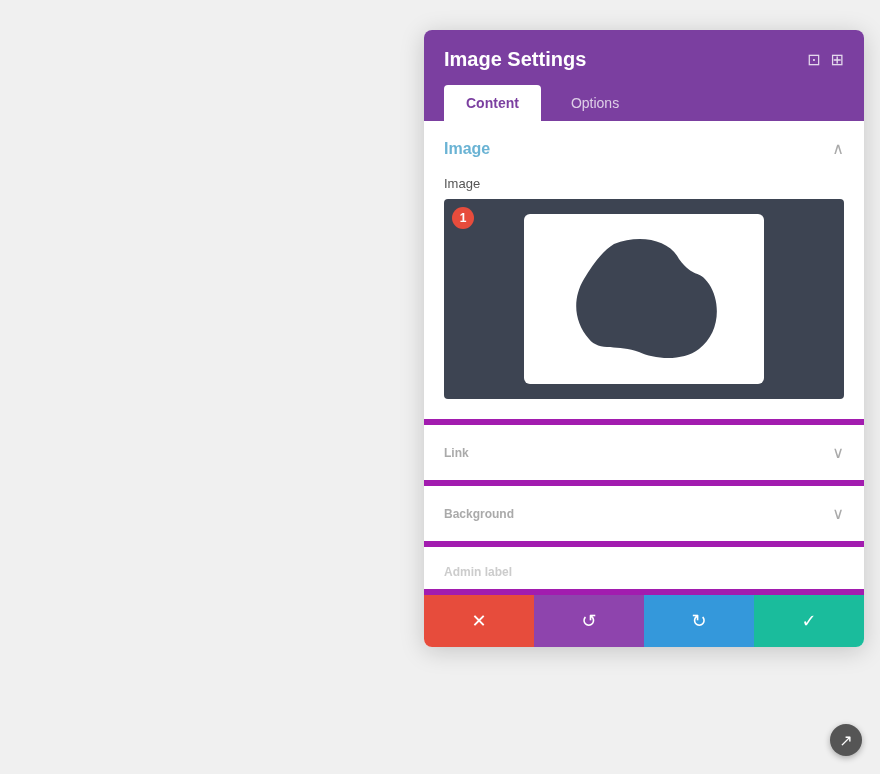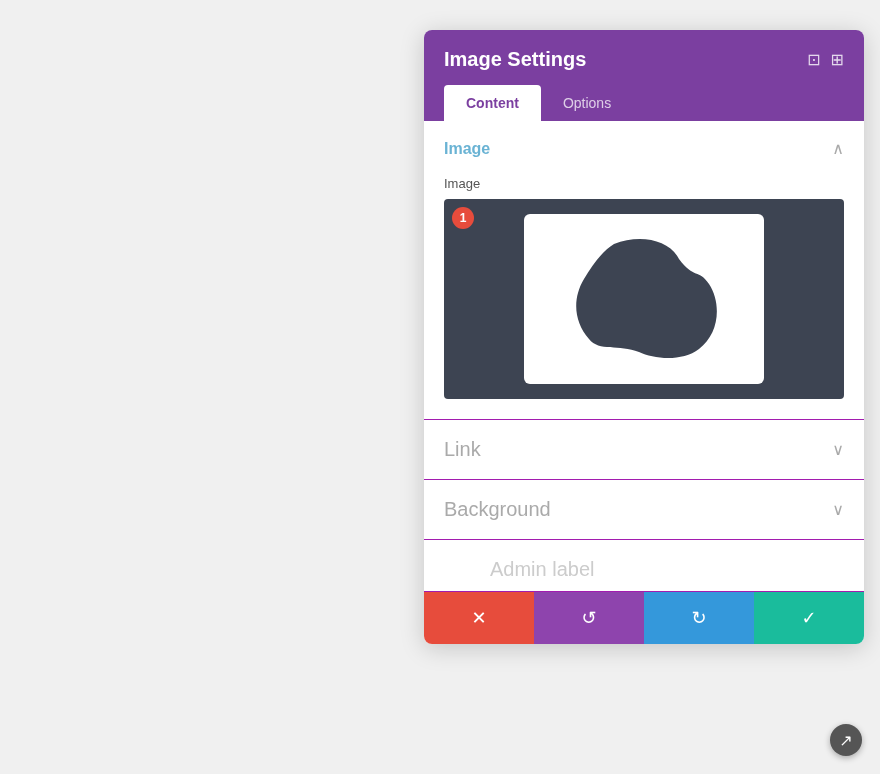--- a/index.html
+++ b/index.html
@@ -47,21 +47,21 @@
     }
     .panel-title-icon {
       color: rgba(255,255,255,0.8);
       font-size: 16px;
       cursor: pointer;
     }
 
     
     .tabs-row {
       display: flex;
-      gap: 0;
+      gap: 8px;
       align-items: flex-end;
     }
     .tab {
       padding: 10px 22px;
       color: rgba(255,255,255,0.75);
       font-size: 14px;
       font-weight: 500;
       cursor: pointer;
       border-radius: 4px 4px 0 0;
       transition: background 0.15s;
@@ -103,37 +103,37 @@
 
     
     .panel-content {
       flex: 1;
       overflow-y: auto;
       background: #fff;
     }
 
     
     .section {
-      border-bottom: 1px solid #a21caf;
+      border-bottom: 6px solid #a21caf;
     }
     .section-header {
       display: flex;
       align-items: center;
       justify-content: space-between;
       padding: 18px 20px;
       cursor: pointer;
     }
     .section-title {
       font-size: 16px;
       font-weight: 600;
       color: #6ab3d4;
     }
     .section-title-muted {
-      font-size: 20px;
-      font-weight: 400;
+      font-size: 12px;
+      font-weight: 700;
       color: #aaa;
     }
     .chevron {
       color: #aaa;
       font-size: 16px;
     }
 
     
     .section-body {
       padding: 0 20px 20px 20px;
@@ -276,21 +276,21 @@
     </div>
 
     <div class="section">
       <div class="section-header">
         <span class="section-title-muted">Background</span>
         <span class="chevron">∨</span>
       </div>
     </div>
 
     <div class="section">
-      <div class="section-header" style="padding-bottom:10px;margin-left:46px;">
+      <div class="section-header" style="padding-bottom:10px;">
         <span class="section-title-muted" style="color:#ccc;">Admin label</span>
       </div>
     </div>
 
   </div>
 
   <div class="panel-footer">
     <button class="footer-btn cancel">✕</button>
     <button class="footer-btn undo">↺</button>
     <button class="footer-btn redo">↻</button>

